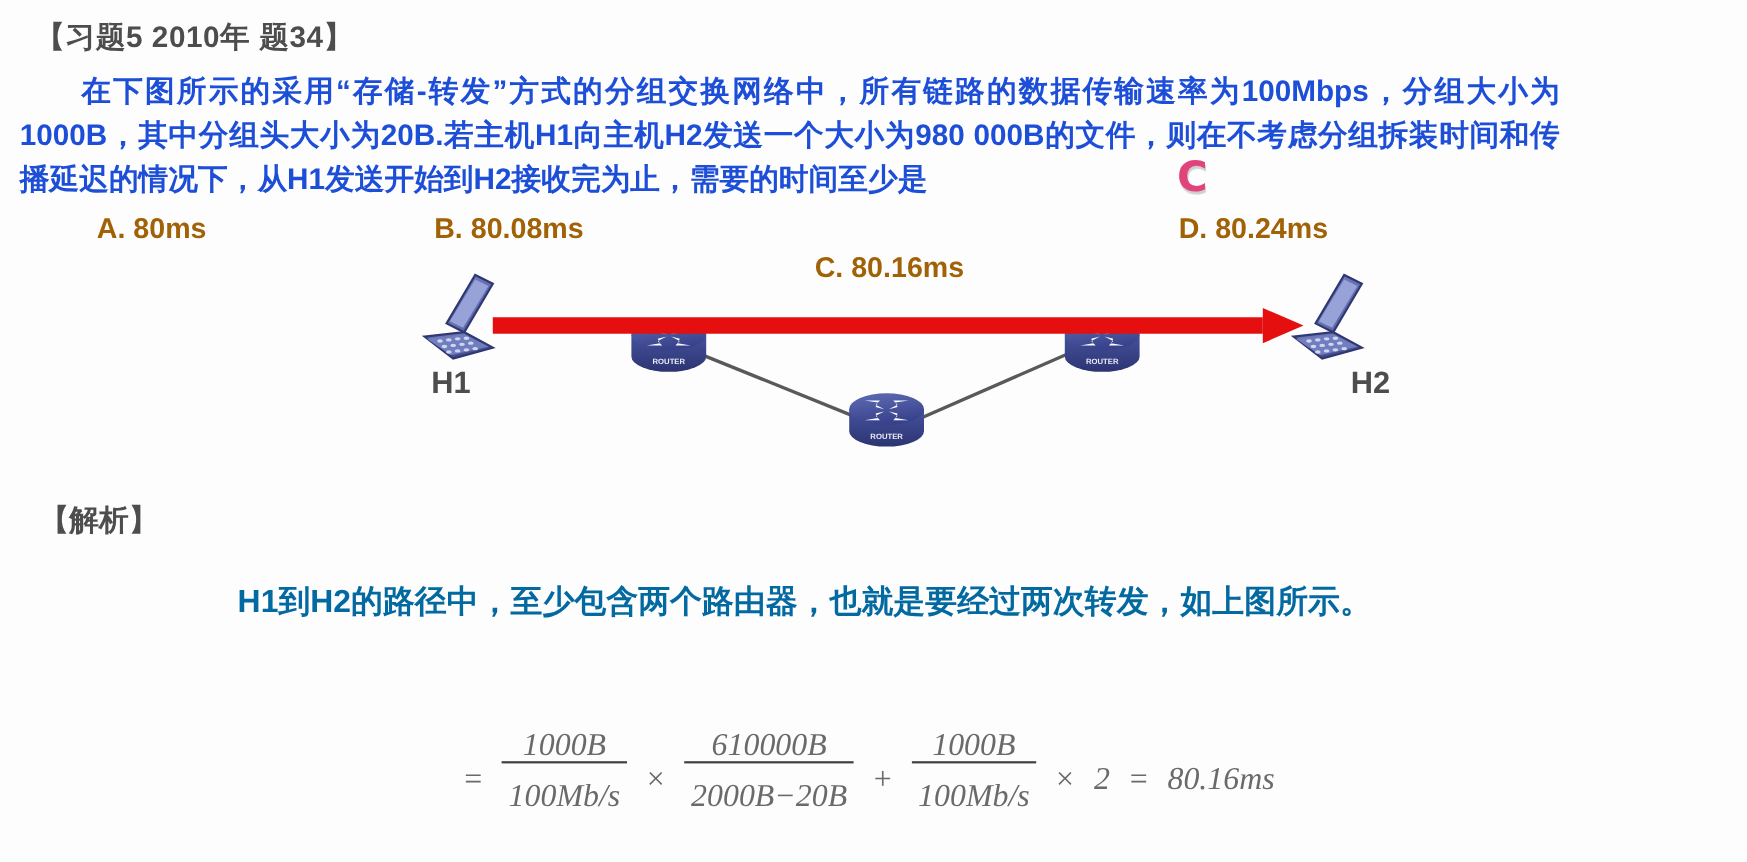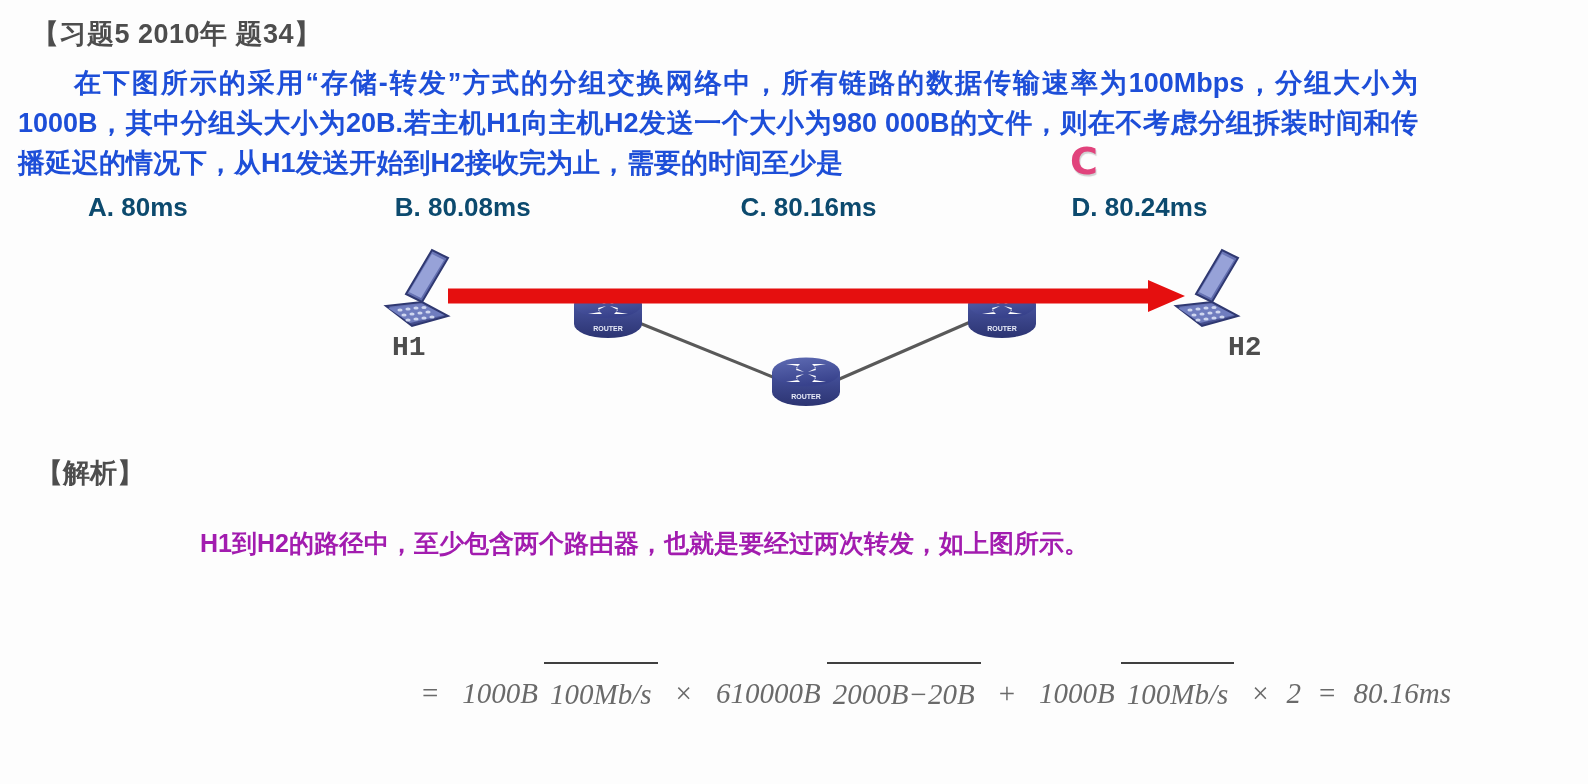--- a/index.html
+++ b/index.html
@@ -32,65 +32,65 @@
     color:#e1437c;
     font-family:"DejaVu Sans",sans-serif;
     text-shadow:1px 2px 1px rgba(0,0,0,.18);
   }
 
   .options{
     position:absolute;left:0;top:192px;width:1430px;
     display:flex;
   }
   .opt{
-    font-size:26px;font-weight:bold;color:#0c4a6e;
+    font-size:26px;font-weight:bold;color:#a16207;
     white-space:nowrap;
   }
   .opt.a{margin-left:88px;}
   .opt.b{margin-left:207px;}
-  .opt.c{margin-left:210px;}
+  .opt.c{margin-left:210px;margin-top:36px;}
   .opt.d{margin-left:195px;}
 
   
   .diagram{position:absolute;left:0;top:236px;width:1588px;height:190px;}
   .diagram svg{display:block;}
 
   .node-label{
     position:absolute;
     font-size:28px;font-weight:bold;color:#4d4d4d;
-    font-family:Liberation Mono, monospace;
+    font-family:Liberation Sans, sans-serif;
   }
   .label-h1{left:392px;top:332px;}
   .label-h2{left:1228px;top:332px;}
 
   
   .an-title{
     position:absolute;left:36px;top:455px;
     font-size:27px;font-weight:bold;color:#4d4d4d;
   }
   .an-line1{
-    position:absolute;left:200px;top:527px;
-    font-size:25px;font-weight:bold;color:#a21caf;white-space:nowrap;
+    position:absolute;left:216px;top:527px;
+    font-size:29px;font-weight:bold;color:#0369a1;white-space:nowrap;
   }
   .an-line2{
     position:absolute;left:216px;top:603px;
     font-size:25px;font-weight:bold;color:#4d4d4d;white-space:nowrap;
   }
 
   
   .formula{
     position:absolute;left:418px;top:662px;
     display:flex;align-items:center;gap:14px;
     font-family:"Liberation Serif","DejaVu Serif",serif;
     font-style:italic;
     font-size:29px;
     color:#6a6a6a;
     white-space:nowrap;
   }
-  .frac{display:inline-flex;flex-direction:row;align-items:center;line-height:1.04;}
+  .frac{display:inline-flex;flex-direction:column;align-items:center;line-height:1.04;}
   .frac .num{padding:0 6px;}
   .frac .den{padding:15px 6px;border-top:2px solid #404040;}
   .op{padding:0 4px;font-style:normal;}
   .fterm{font-style:italic;}
 </style>
 </head>
 <body>
 
 <div class="page">
 

